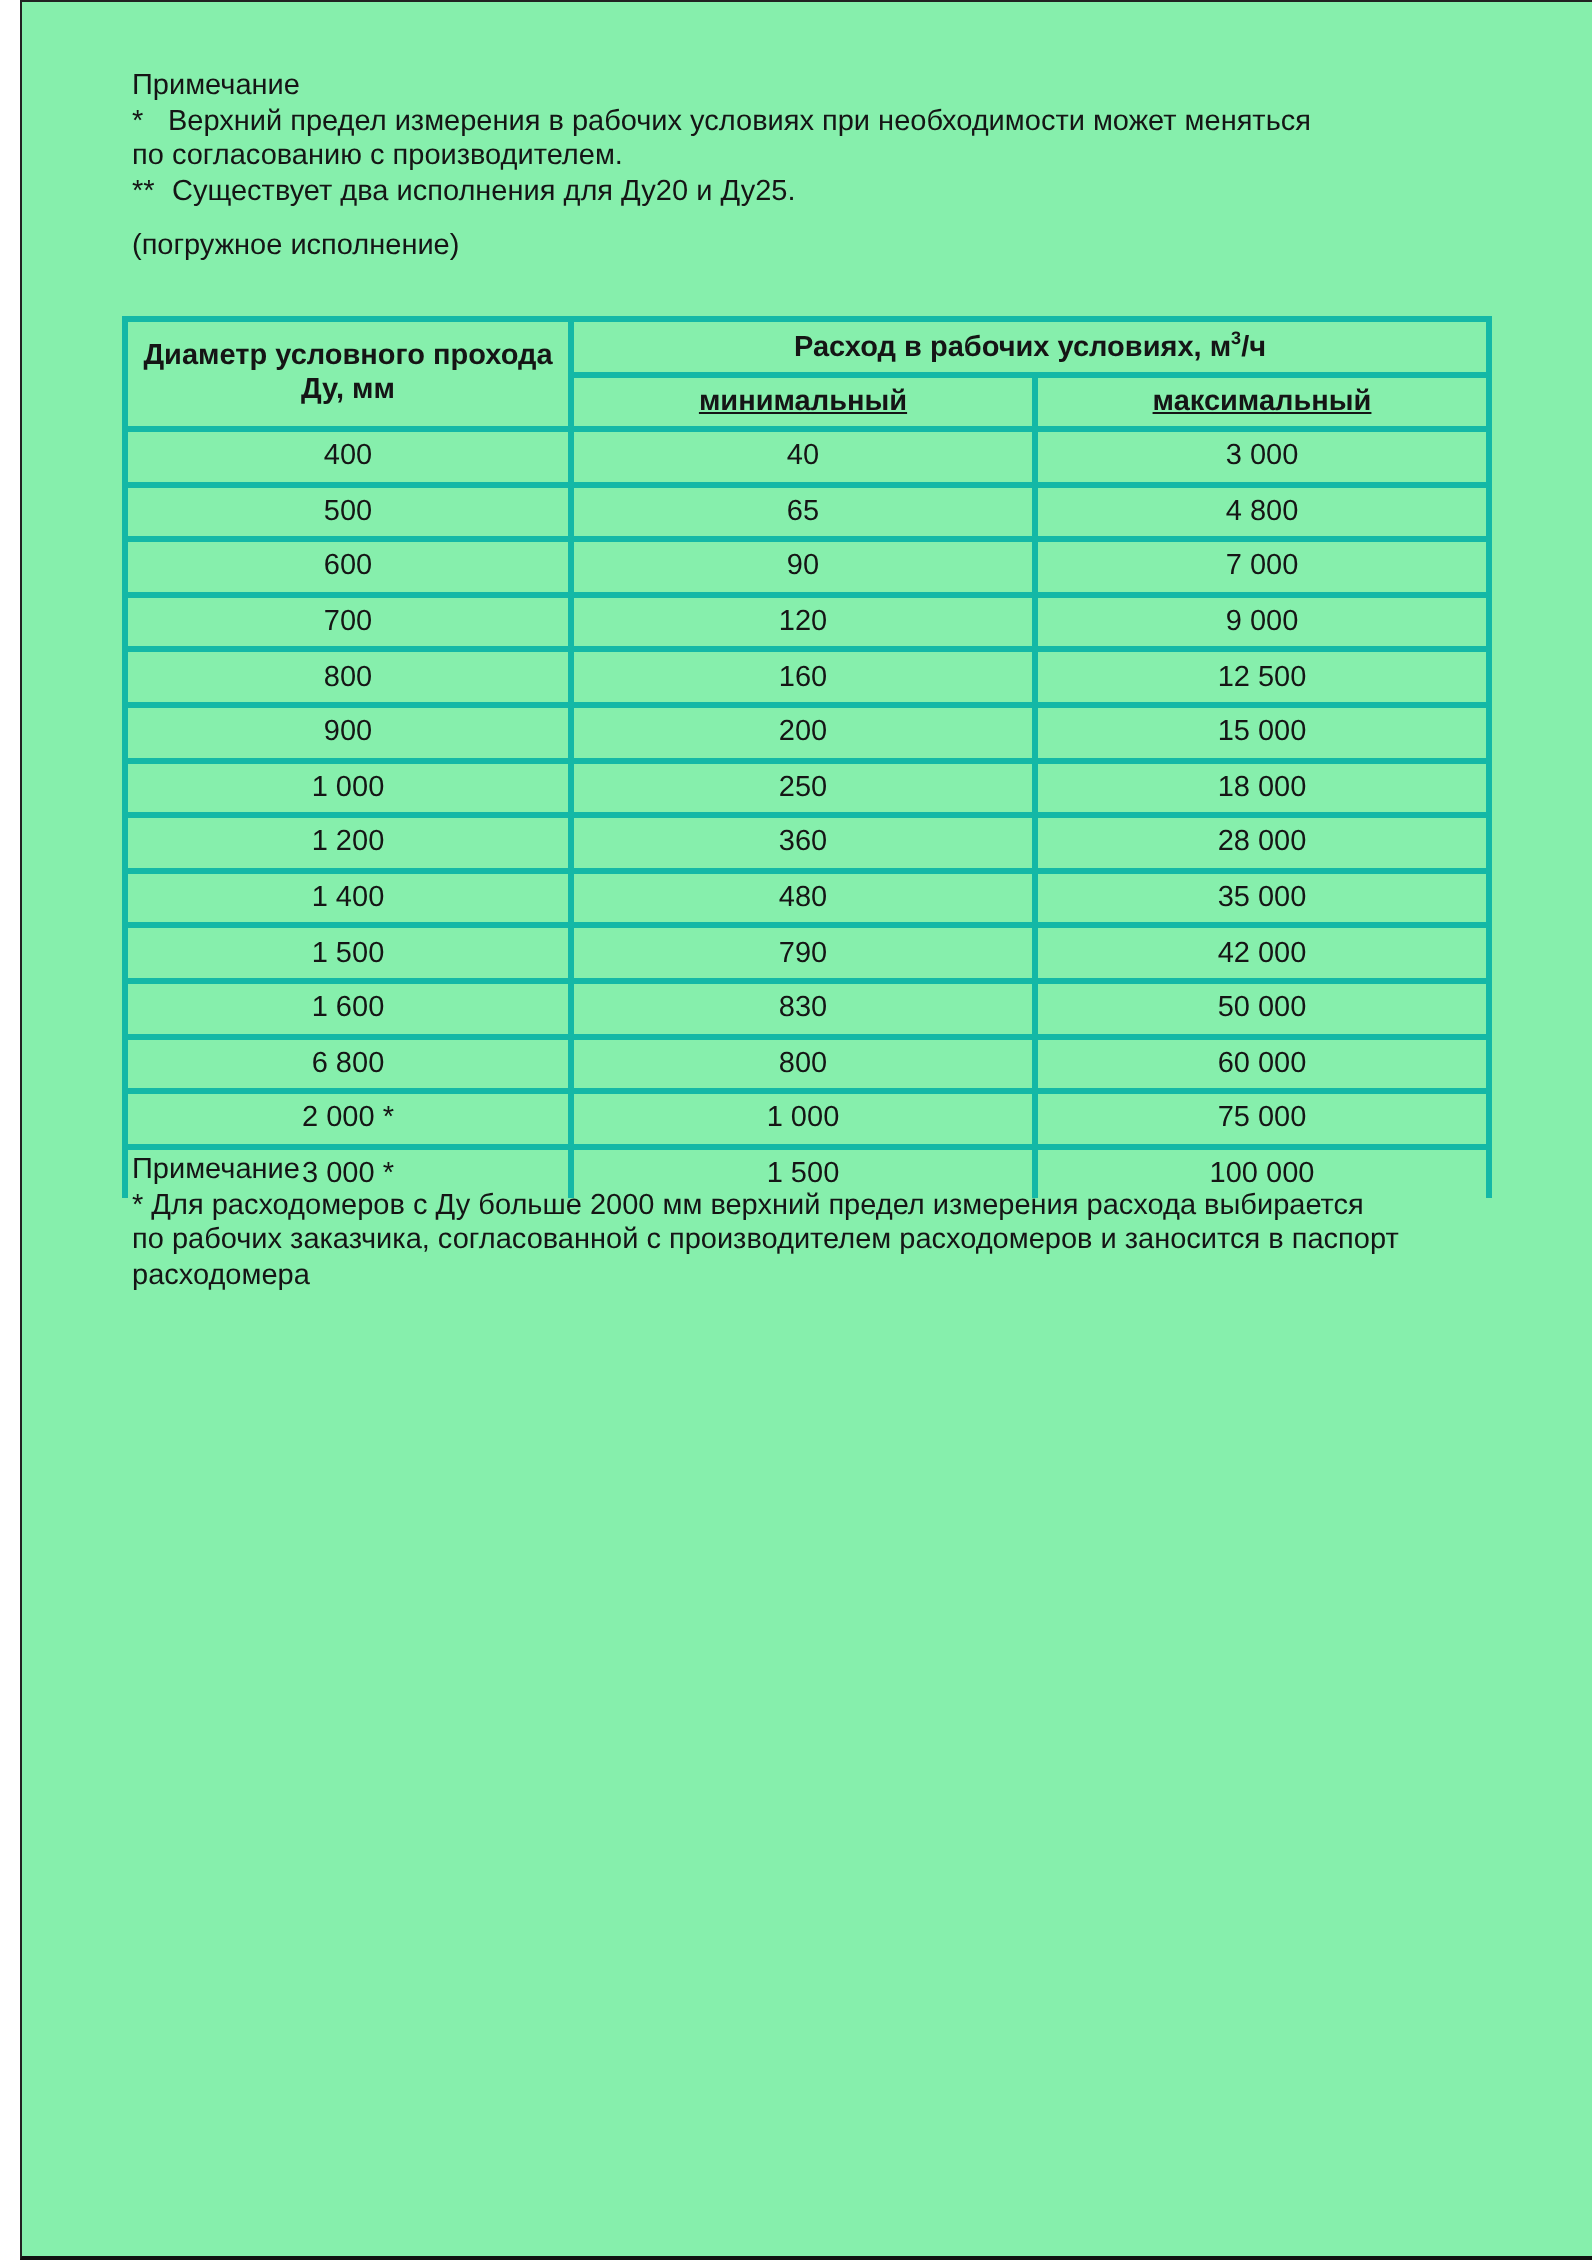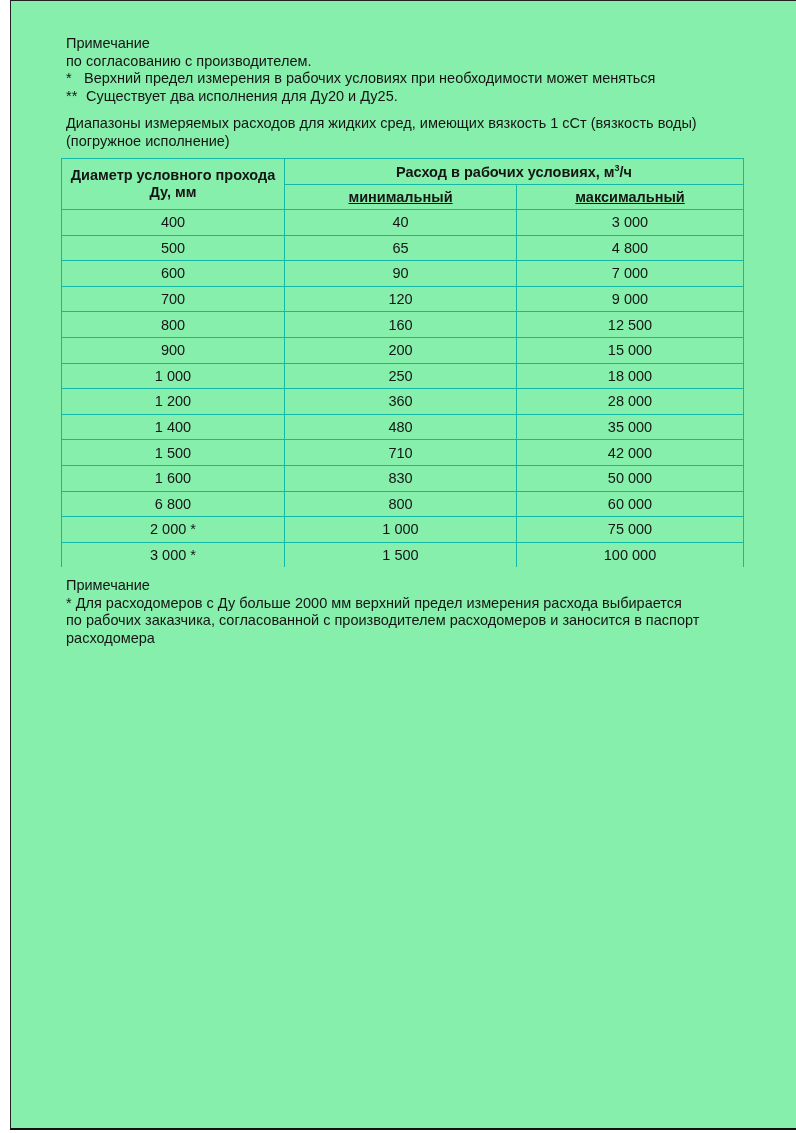--- a/index.html
+++ b/index.html
@@ -29,48 +29,47 @@
 
   table.flow {
     position: absolute; left: 50px; top: 157px;
     border-collapse: collapse; table-layout: fixed;
     width: 682px; font-size: 14.5px; color: #151515;
   }
   table.flow col.c1 { width: 223px; }
   table.flow col.c2 { width: 232px; }
   table.flow col.c3 { width: 227px; }
   table.flow th, table.flow td {
-    border: 1px solid #14b8a6; text-align: center; padding: 0; margin-top: 10px;
+    border: 3px solid #14b8a6; text-align: center; padding: 0; margin-top: 10px;
   }
   table.flow th { font-weight: bold; font-size: 14.5px; }
   table.flow th.h-diam { height: 50px; line-height: 17px; vertical-align: middle; }
   table.flow th.h-flow { height: 25px; }
   table.flow th.h-sub { height: 24px; text-decoration: underline; }
   table.flow td { height: 24.6px; }
   table.flow tr:last-child td { border-bottom: none; }
   sup { font-size: 9px; line-height: 0; }
 </style>
 </head>
 <body>
 
 <div class="page">
 
   <div class="text-block note-top">
     <div class="line">Примечание</div>
-    <div class="line">по согласованию с производителем.</div>
     <div class="line">
       <span class="star">*</span><span>Верхний предел измерения в рабочих условиях при необходимости может меняться</span>
     </div>
+    <div class="line">по согласованию с производителем.</div>
     <div class="line">
       <span class="dstar">**</span><span>Существует два исполнения для Ду20 и Ду25.</span>
     </div>
   </div>
 
   <div class="text-block caption">
-    <div class="line">Диапазоны измеряемых расходов для жидких сред, имеющих вязкость 1 сСт (вязкость воды)</div>
     <div class="line">(погружное исполнение)</div>
   </div>
 
   <table class="flow">
     <colgroup>
         <col class="c1">
         <col class="c2">
         <col class="c3">
       </colgroup>
     <thead>
@@ -124,21 +123,21 @@
           <td>360</td>
           <td>28 000</td>
         </tr>
       <tr>
           <td>1 400</td>
           <td>480</td>
           <td>35 000</td>
         </tr>
       <tr>
           <td>1 500</td>
-          <td>710</td>
+          <td>790</td>
           <td>42 000</td>
         </tr>
       <tr>
           <td>1 600</td>
           <td>830</td>
           <td>50 000</td>
         </tr>
       <tr>
           <td>6 800</td>
           <td>800</td>

